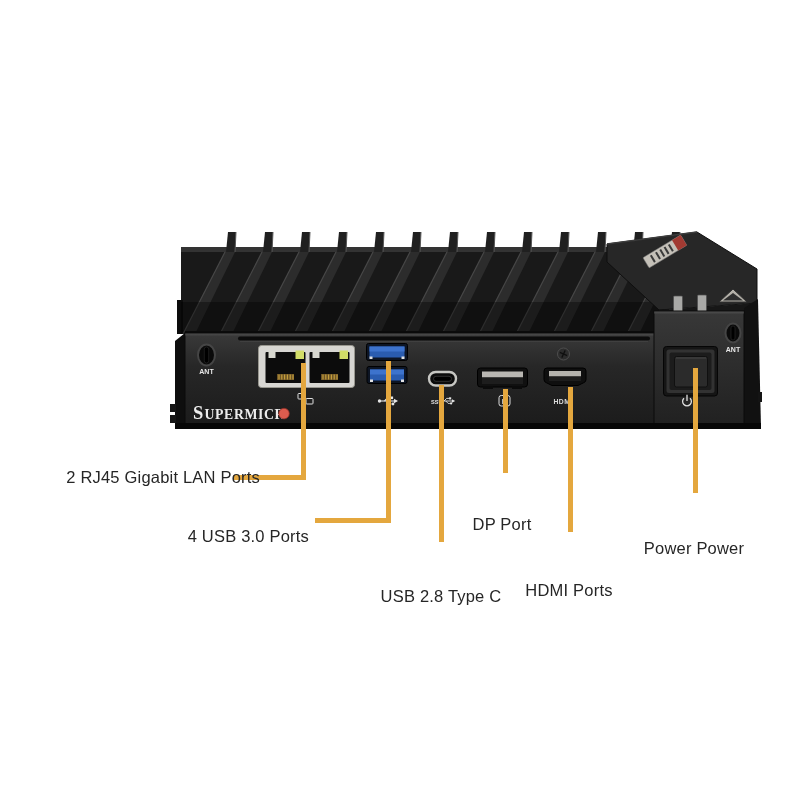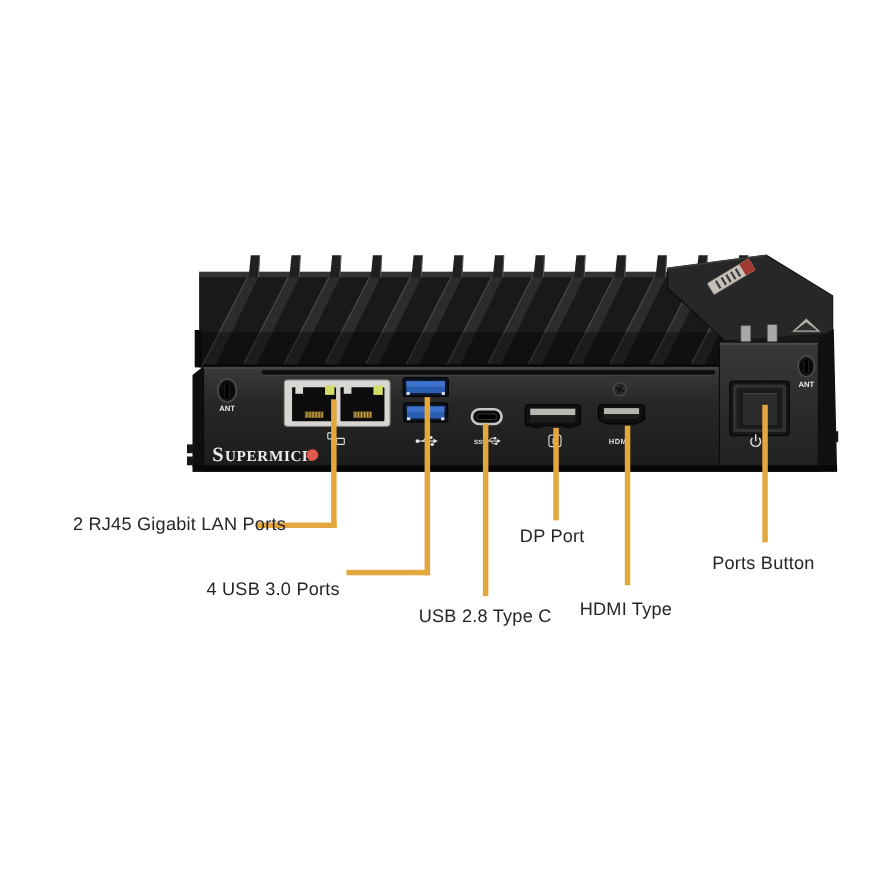--- a/index.html
+++ b/index.html
@@ -1,21 +1,21 @@
 <!DOCTYPE html>
 <html><head>
 <meta charset="utf-8">
 <style>
   html,body{margin:0;padding:0;background:#ffffff;}
   .stage{position:relative;width:800px;height:800px;background:#ffffff;overflow:hidden;
          font-family:"Liberation Sans", sans-serif;}
   svg.device{position:absolute;left:0;top:0;}
   .callout-line{position:absolute;background:#E4A73E;}
   .callout-label{position:absolute;font-size:16.5px;color:#262626;white-space:nowrap;letter-spacing:.2px;}
-  .centered{transform:translateX(-50%);}
+  .centered{transform:translateX(-50%);margin-top:36px;}
 </style>
 </head>
 <body>
 
 <div class="stage">
 
   <svg class="device" width="800" height="800" viewBox="0 0 800 800">
     <defs>
       <linearGradient id="panelG" x1="0" y1="0" x2="0" y2="1">
         <stop offset="0" stop-color="#3a3a3a"></stop>
@@ -240,21 +240,21 @@
     <div class="callout-label centered" style="left:441px;top:551px">USB 2.8 Type C</div>
   </div>
 
   <div>
     <div class="callout-line" style="left:502.5px;top:389px;width:5px;height:84px"></div>
     <div class="callout-label centered" style="left:502px;top:479px">DP Port</div>
   </div>
 
   <div>
     <div class="callout-line" style="left:567.5px;top:387px;width:5px;height:145px"></div>
-    <div class="callout-label centered" style="left:569px;top:545px">HDMI Type</div>
+    <div class="callout-label centered" style="left:569px;top:545px">HDMI Ports</div>
   </div>
 
   <div>
     <div class="callout-line" style="left:692.5px;top:368px;width:5px;height:125px"></div>
-    <div class="callout-label centered" style="left:694px;top:503px">Ports Button</div>
+    <div class="callout-label centered" style="left:694px;top:503px">Power Power</div>
   </div>
 
 </div>
 
 </body></html>

